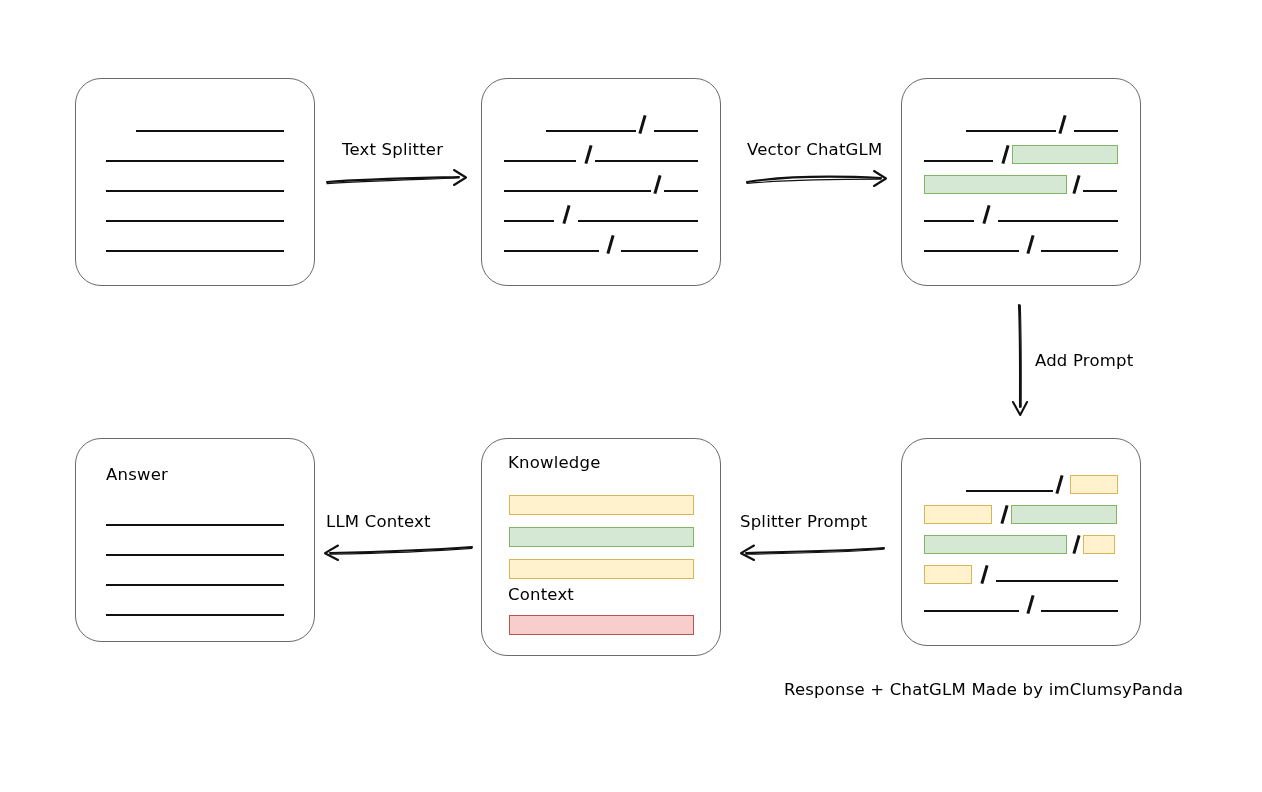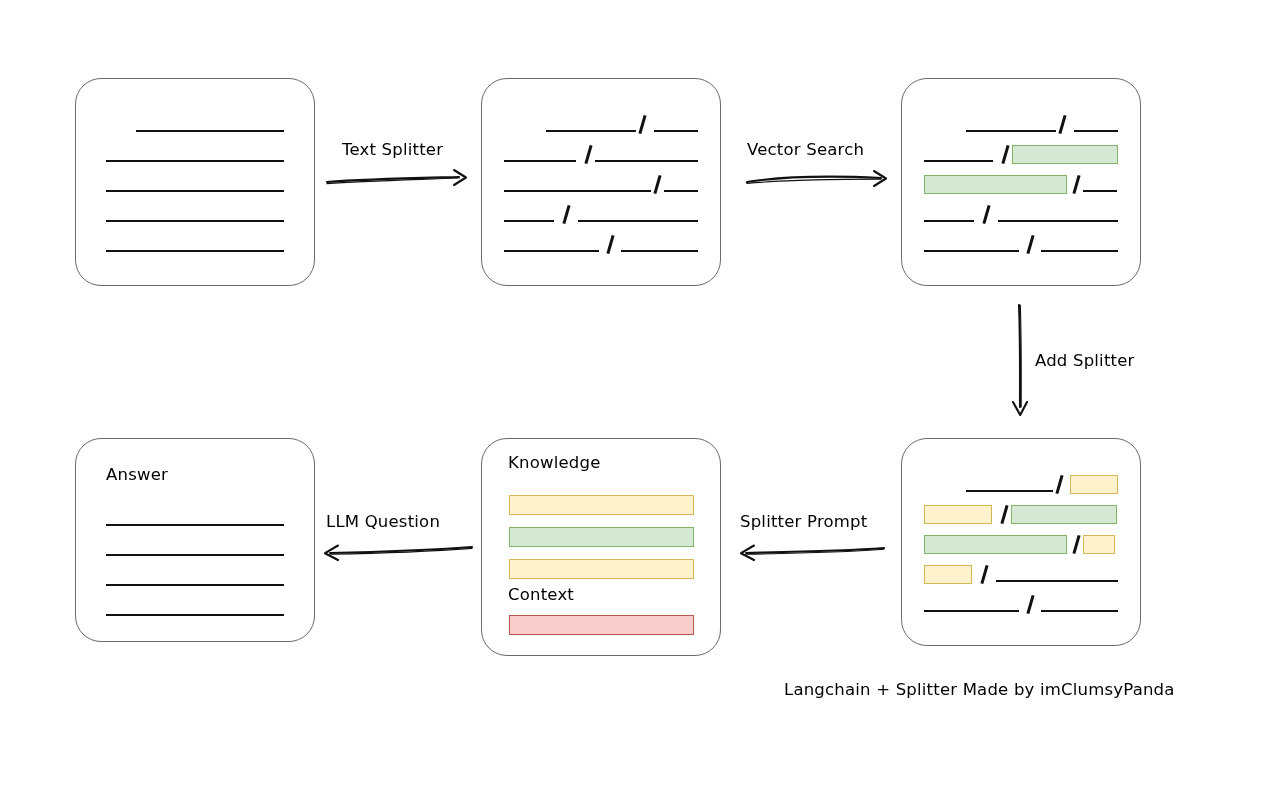--- a/index.html
+++ b/index.html
@@ -183,21 +183,21 @@
         <div class="seg" style="width: 98px;"></div>
         <div style="width: 5px; flex: 0 0 auto;"></div>
         <div class="slash"></div>
         <div style="width: 4px; flex: 0 0 auto;"></div>
         <div class="seg" style="width: 80px;"></div>
       </div>
     </div>
 </div>
 
 <div class="arrow-group" style="left:745px; top:140px; width:145px; height:50px;">
-  <div class="arrow-label" style="left:2px; top:0px;">Vector Search</div>
+  <div class="arrow-label" style="left:2px; top:0px;">Vector ChatGLM</div>
   <svg class="arrow-svg" width="145" height="30" viewBox="0 0 145 30" style="left:0px; top:26px;">
     <path d="M2,16 C40,10 95,10 136,12" fill="none" stroke="#111" stroke-width="2.1" stroke-linecap="round"></path>
     <path d="M2,17.4 C40,14 95,13.2 136,13.2" fill="none" stroke="#111" stroke-width="1.2" stroke-linecap="round"></path>
     <path d="M129,5 L141,12.5 L129,20" fill="none" stroke="#111" stroke-width="2.1" stroke-linejoin="round" stroke-linecap="round"></path>
   </svg>
 </div>
 
 <div class="card" style="left:901px; top:78px; width:240px; height:208px;">
   <div class="rows" id="rows-matched_chunks">
       <div class="row" style="top: 34px; padding-left: 22px; padding-right: 22px;">
@@ -230,21 +230,21 @@
         <div class="seg" style="width: 98px;"></div>
         <div style="width: 5px; flex: 0 0 auto;"></div>
         <div class="slash"></div>
         <div style="width: 4px; flex: 0 0 auto;"></div>
         <div class="seg" style="width: 80px;"></div>
       </div>
     </div>
 </div>
 
 <div class="arrow-group" style="left:1005px; top:303px; width:170px; height:115px;">
-  <div class="arrow-label" style="left:30px; top:48px;">Add Splitter</div>
+  <div class="arrow-label" style="left:30px; top:48px;">Add Prompt</div>
   <svg class="arrow-svg" width="30" height="115" viewBox="0 0 30 115" style="left:0px; top:0px;">
     <path d="M14,2 C15.4,38 15,72 15,104" fill="none" stroke="#111" stroke-width="2.1" stroke-linecap="round"></path>
     <path d="M15.3,2 C16.6,38 16.2,72 16.2,104" fill="none" stroke="#111" stroke-width="1.1" stroke-linecap="round"></path>
     <path d="M8,99 L15.2,112 L22,99" fill="none" stroke="#111" stroke-width="2.1" stroke-linejoin="round" stroke-linecap="round"></path>
   </svg>
 </div>
 
 <div class="card" style="left:901px; top:438px; width:240px; height:208px;">
   <div class="rows" id="rows-context_chunks">
       <div class="row" style="top: 34px; padding-left: 22px; padding-right: 22px;">
@@ -295,21 +295,21 @@
 <div class="card" style="left:481px; top:438px; width:240px; height:218px;">
   <div class="card-label" style="left:26px; top:14px;">Knowledge</div>
   <div class="bar yellow" style="left:27px; top:56px; width:185px;"></div>
   <div class="bar green" style="left:27px; top:88px; width:185px;"></div>
   <div class="bar yellow" style="left:27px; top:120px; width:185px;"></div>
   <div class="card-label" style="left:26px; top:146px;">Context</div>
   <div class="bar red" style="left:27px; top:176px; width:185px;"></div>
 </div>
 
 <div class="arrow-group" style="left:322px; top:512px; width:152px; height:50px;">
-  <div class="arrow-label" style="left:4px; top:0px;">LLM Question</div>
+  <div class="arrow-label" style="left:4px; top:0px;">LLM Context</div>
   <svg class="arrow-svg" width="152" height="30" viewBox="0 0 152 30" style="left:0px; top:26px;">
     <path d="M150,9 C108,12 52,14 8,15" fill="none" stroke="#111" stroke-width="2.1" stroke-linecap="round"></path>
     <path d="M150,10.4 C108,13.6 52,15.5 8,16.3" fill="none" stroke="#111" stroke-width="1.1" stroke-linecap="round"></path>
     <path d="M16,7.5 L3,15.2 L16,22" fill="none" stroke="#111" stroke-width="2.1" stroke-linejoin="round" stroke-linecap="round"></path>
   </svg>
 </div>
 
 <div class="card" style="left:75px; top:438px; width:240px; height:204px;">
   <div class="card-label" style="left:30px; top:26px;">Answer</div>
   <div class="rows" id="rows-answer">
@@ -321,13 +321,13 @@
       </div>
       <div class="row" style="top: 128px; padding-left: 30px; padding-right: 30px;">
         <div class="seg" style="width: 185px;"></div>
       </div>
       <div class="row" style="top: 158px; padding-left: 30px; padding-right: 30px;">
         <div class="seg" style="width: 185px;"></div>
       </div>
     </div>
 </div>
 
-<div class="footer" style="left:784px; top:680px;">Langchain + Splitter Made by imClumsyPanda</div>
+<div class="footer" style="left:784px; top:680px;">Response + ChatGLM Made by imClumsyPanda</div>
 
 </body></html>

